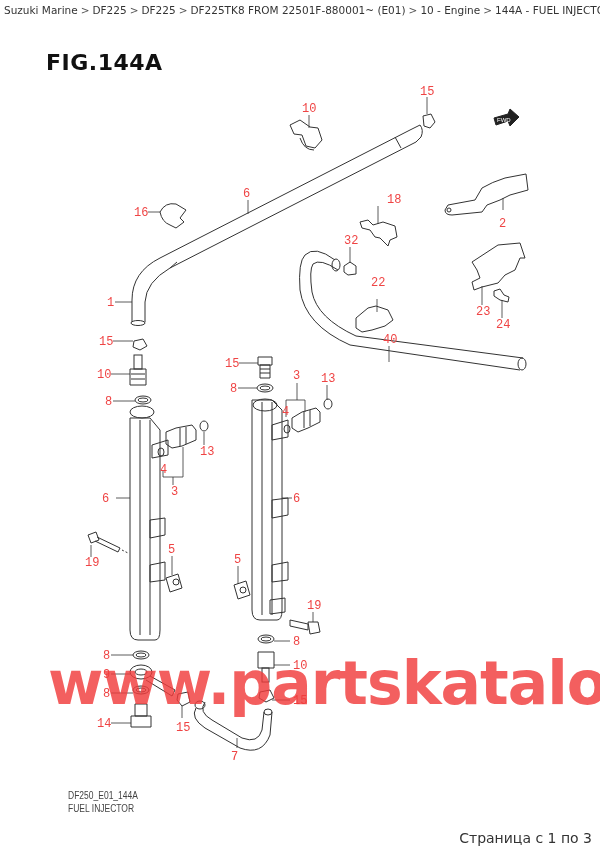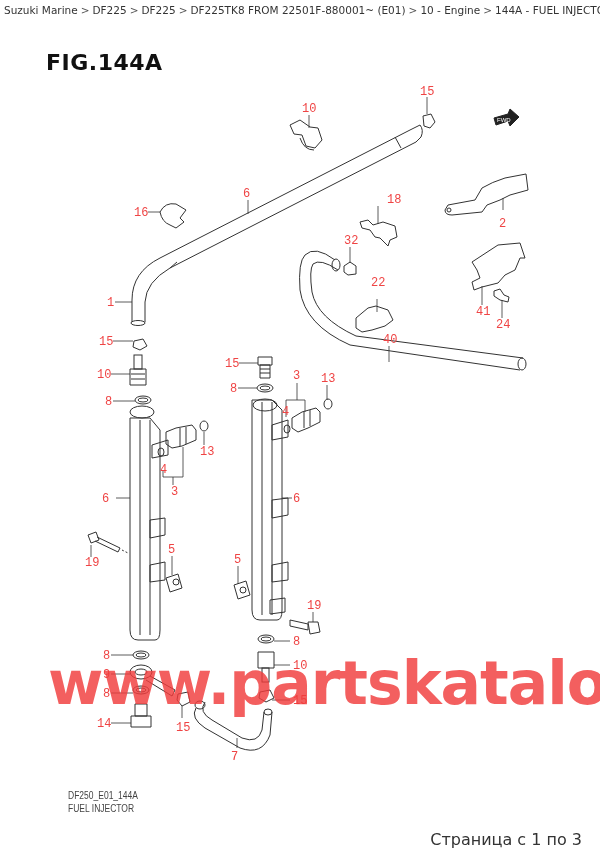--- a/index.html
+++ b/index.html
@@ -6,21 +6,21 @@
   body { width:600px; height:848px; position:relative; overflow:hidden; font-family:"DejaVu Sans", sans-serif; }
   .breadcrumb { position:absolute; left:4px; top:4px; font-size:10.5px; color:#333; white-space:nowrap; }
   .breadcrumb .crumb { cursor:pointer; }
   .breadcrumb .sep { margin:0 3px; color:#555; }
   .breadcrumb .current { cursor:default; }
   .fig-title { position:absolute; left:46px; top:50px; font-size:22px; font-weight:bold; color:#111; font-family:"DejaVu Sans", sans-serif; letter-spacing:0.5px; }
   .diagram { position:absolute; left:0; top:0; width:600px; height:848px; }
   .lbl { position:absolute; font-size:12px; color:#ef4444; font-family:Liberation Mono, monospace; cursor:pointer; line-height:12px; }
   .footer-code { position:absolute; left:68px; top:790px; font-size:10px; color:#444; font-family:"Liberation Sans Narrow","Liberation Sans", sans-serif; transform:scaleX(0.85); transform-origin:left; }
   .footer-name { position:absolute; left:68px; top:803px; font-size:10px; color:#444; font-family:"Liberation Sans", sans-serif; transform:scaleX(0.85); transform-origin:left; }
-  .page-info { position:absolute; right:18px; top:830px; font-size:16px; color:#333; }
+  .page-info { position:absolute; right:8px; top:830px; font-size:14px; color:#333; }
   .watermark { position:absolute; left:48px; top:648px; font-size:60px; font-weight:bold; color:rgba(240,60,60,0.82); font-family:"DejaVu Sans", sans-serif; letter-spacing:-1px; white-space:nowrap; pointer-events:none; }
 </style>
 </head>
 <body>
 
 <nav class="breadcrumb">
   <span class="crumb">Suzuki Marine</span><span class="sep">&gt;</span><span class="crumb">DF225</span><span class="sep">&gt;</span><span class="crumb">DF225</span><span class="sep">&gt;</span><span class="crumb">DF225TK8 FROM 22501F-880001~ (E01)</span><span class="sep">&gt;</span><span class="crumb">10 - Engine</span><span class="sep">&gt;</span><span class="current">144A - FUEL INJECTOR</span>
 </nav>
 
 <div class="fig-title">FIG.144A</div>
@@ -270,21 +270,21 @@
 <div id="callouts">
   <span class="lbl" style="left:302px;top:103px">10</span>
   <span class="lbl" style="left:420px;top:86px">15</span>
   <span class="lbl" style="left:243px;top:188px">6</span>
   <span class="lbl" style="left:134px;top:207px">16</span>
   <span class="lbl" style="left:387px;top:194px">18</span>
   <span class="lbl" style="left:344px;top:235px">32</span>
   <span class="lbl" style="left:499px;top:218px">2</span>
   <span class="lbl" style="left:107px;top:297px">1</span>
   <span class="lbl" style="left:371px;top:277px">22</span>
-  <span class="lbl" style="left:476px;top:306px">41</span>
+  <span class="lbl" style="left:476px;top:306px">23</span>
   <span class="lbl" style="left:496px;top:319px">24</span>
   <span class="lbl" style="left:383px;top:334px">40</span>
   <span class="lbl" style="left:99px;top:336px">15</span>
   <span class="lbl" style="left:225px;top:358px">15</span>
   <span class="lbl" style="left:97px;top:369px">10</span>
   <span class="lbl" style="left:293px;top:370px">3</span>
   <span class="lbl" style="left:321px;top:373px">13</span>
   <span class="lbl" style="left:230px;top:383px">8</span>
   <span class="lbl" style="left:105px;top:396px">8</span>
   <span class="lbl" style="left:282px;top:406px">4</span>

